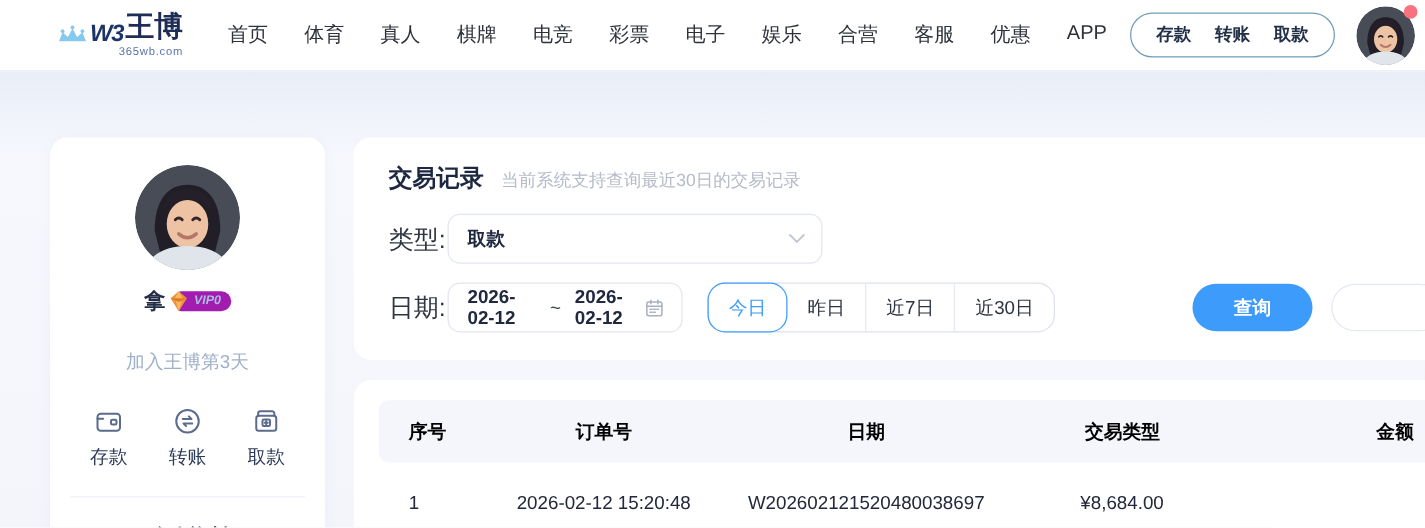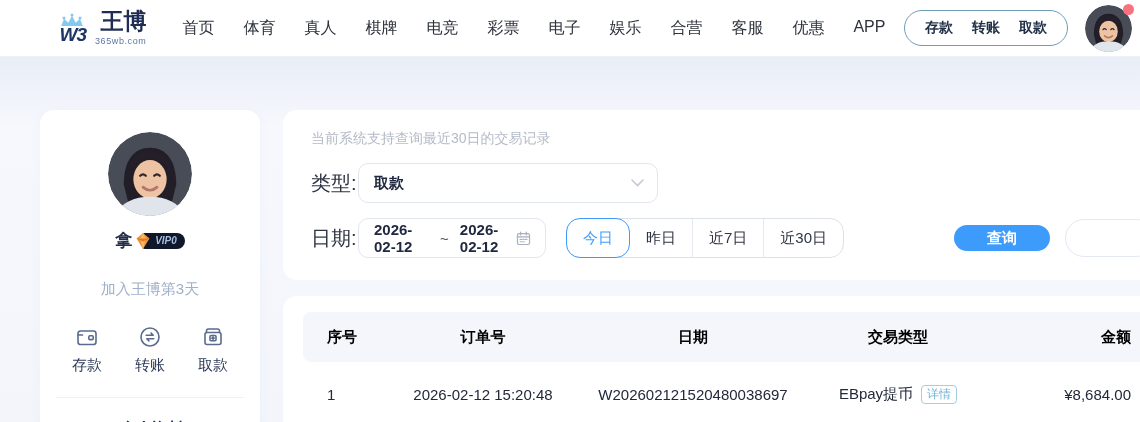--- a/index.html
+++ b/index.html
@@ -2,21 +2,21 @@
 <html><head>
 <meta charset="utf-8">
 <style>
   * { margin:0; padding:0; box-sizing:border-box; }
   body { font-family:"Liberation Sans","DejaVu Sans",sans-serif; background:#fff; }
   .screen { width:1140px; height:422px; overflow:hidden; position:relative; background:#f3f5fb; }
 
   
   .topbar { height:57px; background:#fff; display:flex; align-items:center; padding:0 8px 0 44px; border-bottom:1px solid #f0f1f6; position:relative; z-index:3; }
   .logo { display:flex; align-items:center; gap:9px; cursor:pointer; }
-  .logo-mark { display:flex; flex-direction:column; align-items:flex-end; width:42px; }
+  .logo-mark { display:flex; flex-direction:row; align-items:flex-start; width:42px; }
   .logo-mark-text { font-size:19px; font-weight:800; font-style:italic; color:#1c3566; letter-spacing:-1px; line-height:1; margin-top:-2px; }
   .logo-text { display:flex; flex-direction:column;text-align:right; }
   .logo-name { font-size:23px; font-weight:800; color:#1f2c55; line-height:1; }
   .logo-domain { font-size:9px; color:#5a76a6; margin-top:3px; letter-spacing:.6px; }
   .nav { display:flex; gap:29px; margin-left:36px; }
   .nav-item { font-size:16px; color:#2e323b; font-weight:400; cursor:pointer; white-space:nowrap; }
   .topbar-right { margin-left:auto; display:flex; align-items:center; gap:17px; }
   .wallet-pill { border:1px solid #6f9db5; border-radius:999px; padding:8px 20px; display:flex; gap:19px; }
   .wallet-action { font-size:14px; color:#223048; font-weight:600; cursor:pointer; white-space:nowrap; }
   .avatar-wrap { position:relative; width:47px; height:47px; flex:none; cursor:pointer; }
@@ -26,21 +26,21 @@
   
   .content { display:flex; gap:23px; padding:53px 0 0 40px; height:365px;
              background:linear-gradient(180deg,#e9edf7 0px,#f6f8fd 70px,#f3f5fb 100%); }
 
   
   .side-card { width:220px; flex:none; background:#fff; border-radius:14px; height:500px;
                display:flex; flex-direction:column; align-items:center; box-shadow:0 2px 10px rgba(95,115,165,.05); }
   .avatar-lg { width:84px; height:84px; border-radius:50%; overflow:hidden; margin-top:22px; }
   .user-row { margin-top:13px; display:flex; align-items:center; gap:10px; }
   .username { font-size:17px; font-weight:700; color:#232d47; }
-  .vip-badge { position:relative; display:inline-flex; align-items:center; height:16px; background:#0f172a;
+  .vip-badge { position:relative; display:inline-flex; align-items:center; height:16px; background:#a21caf;
                border-radius:3px 8px 8px 3px; padding:0 8px 0 13px; color:#a9bce0; font-size:10px;
                font-weight:700; font-style:italic; }
   .vip-gem { position:absolute; left:-9px; top:-2px; }
   .join-text { margin-top:28px; font-size:15px; color:#9fb0c9; }
   .quick-actions { margin-top:26px; width:100%; padding:0 20px; display:flex; justify-content:space-between; }
   .qa-item { width:54px; display:flex; flex-direction:column; align-items:center; gap:7px; cursor:pointer; }
   .qa-label { font-size:15px; color:#2c3a59; }
   .side-divider { width:188px; border-top:1px solid #eef1f7; margin-top:22px; }
   .profile-row { width:100%; padding:20px 0 0 32px; display:flex; align-items:center; gap:26px; cursor:pointer; }
   .profile-label { font-size:16px; color:#232d47; font-weight:600; }
@@ -57,21 +57,21 @@
   .select-box, .date-box { width:300px; height:40px; border:1px solid #e2e6f0; border-radius:10px;
                            display:flex; align-items:center; padding:0 13px 0 15px; cursor:pointer; background:#fff; }
   .select-value { font-size:15px; font-weight:700; color:#20293f; flex:1; }
   .date-text { flex:1; display:flex; align-items:center; gap:11px; font-size:15px; font-weight:700; color:#20293f; }
   .date-sep { color:#434a5c; font-weight:400; }
   .range-group { display:flex; margin-left:20px; border:1px solid #dde1ec; border-radius:14px; height:40px; background:#fff; }
   .range-btn { padding:14px 16px; display:flex; align-items:center; justify-content:center; font-size:15px;
                color:#2f3442; border-right:1px solid #e6e9f2; cursor:pointer; white-space:nowrap; }
   .range-btn:last-child { border-right:none; }
   .range-btn.active { color:#3d9bfc; border:1px solid #3d9bfc; border-radius:14px; margin:-1px 0 -1px -1px; background:#fff; }
-  .query-btn { margin-left:110px; width:96px; height:26px; border-radius:19px; background:#3d9bfc; color:#fff;
+  .query-btn { margin-left:110px; width:96px; height:38px; border-radius:19px; background:#3d9bfc; color:#fff;
                font-size:15px; font-weight:600; border:none; display:flex; align-items:center; justify-content:center;
                cursor:pointer; flex:none; }
   .ghost-btn { margin-left:15px; width:90px; height:38px; border-radius:19px; background:#fff; border:1px solid #e3e8f4;
                flex:none; cursor:pointer; }
 
   
   .table-card { margin-top:16px; padding:16px 0 24px 20px; height:190px; }
   .t-head, .t-row { display:grid; grid-template-columns:90px 180px 240px 170px 1fr; align-items:center; }
   .t-head { height:50px; background:#f5f6fb; border-radius:8px 0 0 8px; }
   .t-head .cell { font-size:15px; font-weight:700; color:#000000; }
@@ -223,20 +223,21 @@
             </svg>
         </span>
         <span class="profile-label">个人资料</span>
       </div>
     </aside>
 
     <div class="main-col">
 
       <section class="card filter-card">
         <div class="title-row">
+          <h1 class="page-title">交易记录</h1>
           <span class="page-subtitle">当前系统支持查询最近30日的交易记录</span>
         </div>
 
         <div class="filter-row">
           <span class="filter-label">类型:</span>
           <div class="select-box">
             <span class="select-value">取款</span>
             <span class="icon">
               <svg width="13" height="8" viewBox="0 0 13 8" fill="none" stroke="#c3c8d4" stroke-width="1.6" stroke-linecap="round">
                   <path d="M1 1l5.5 5.5L12 1"></path>
@@ -279,23 +280,19 @@
           <span class="cell first">序号</span>
           <span class="cell center">订单号</span>
           <span class="cell center">日期</span>
           <span class="cell center">交易类型</span>
           <span class="cell right">金额</span>
         </div>
         <div class="t-row">
           <span class="cell first">1</span>
           <span class="cell center">2026-02-12 15:20:48</span>
           <span class="cell center">W202602121520480038697</span>
-          <span class="cell cell-type">
-            <span>EBpay提币</span>
-            <span class="detail-badge">详情</span>
-          </span>
           <span class="cell right">¥8,684.00</span>
         </div>
       </section>
 
     </div>
   </div>
 </div>
 
 </body></html>

